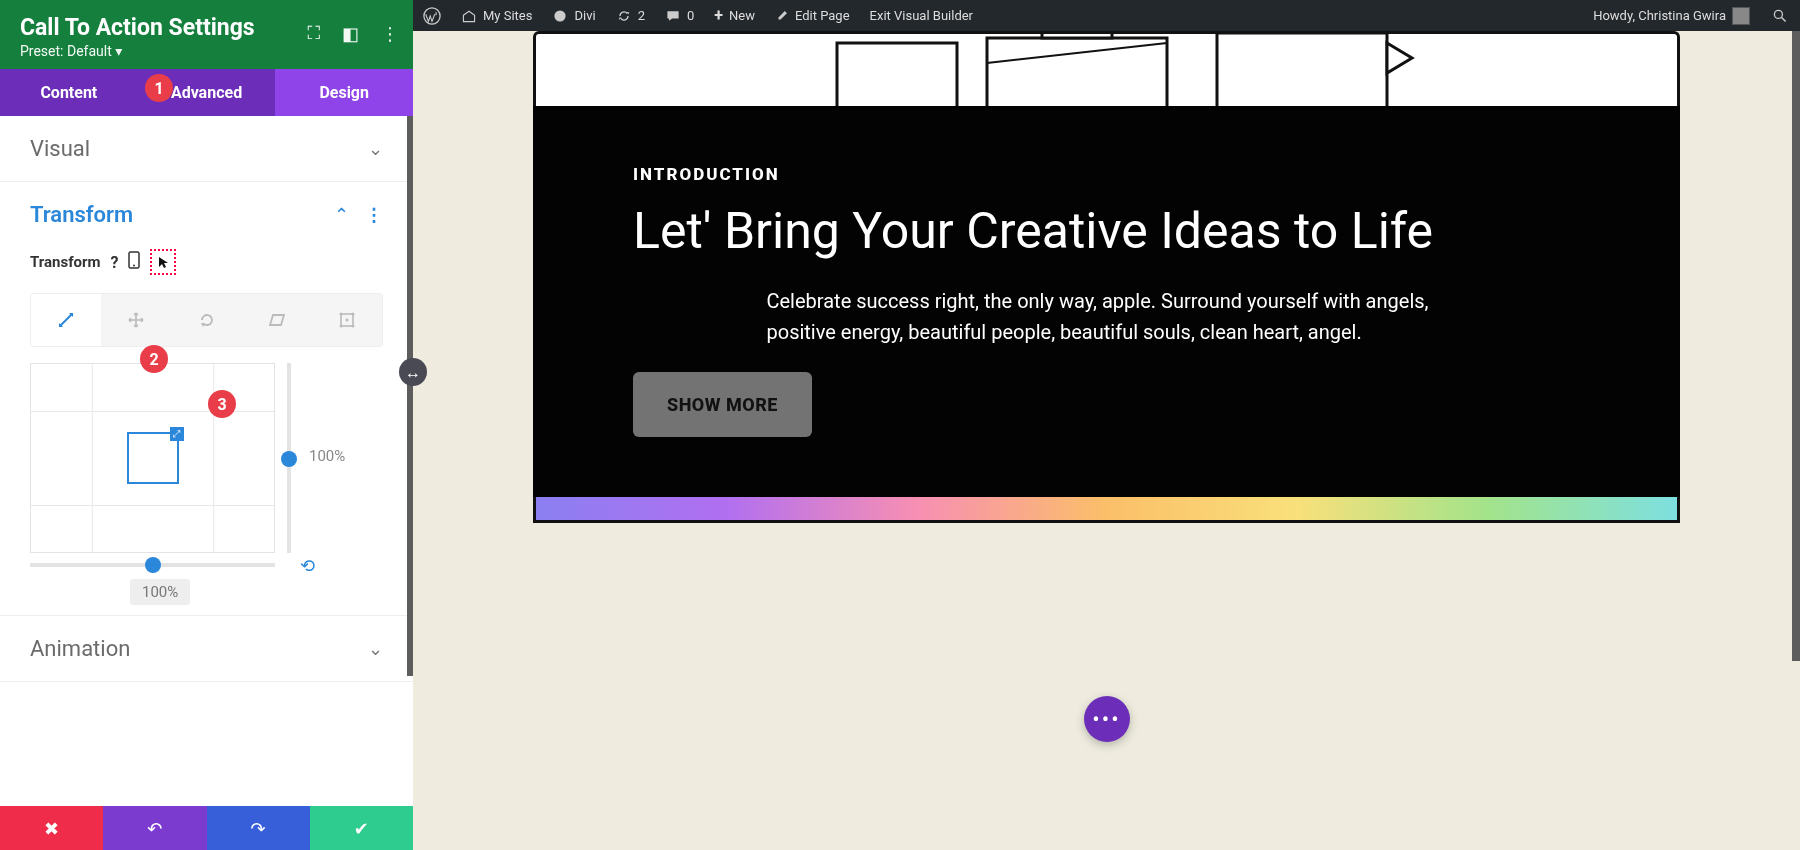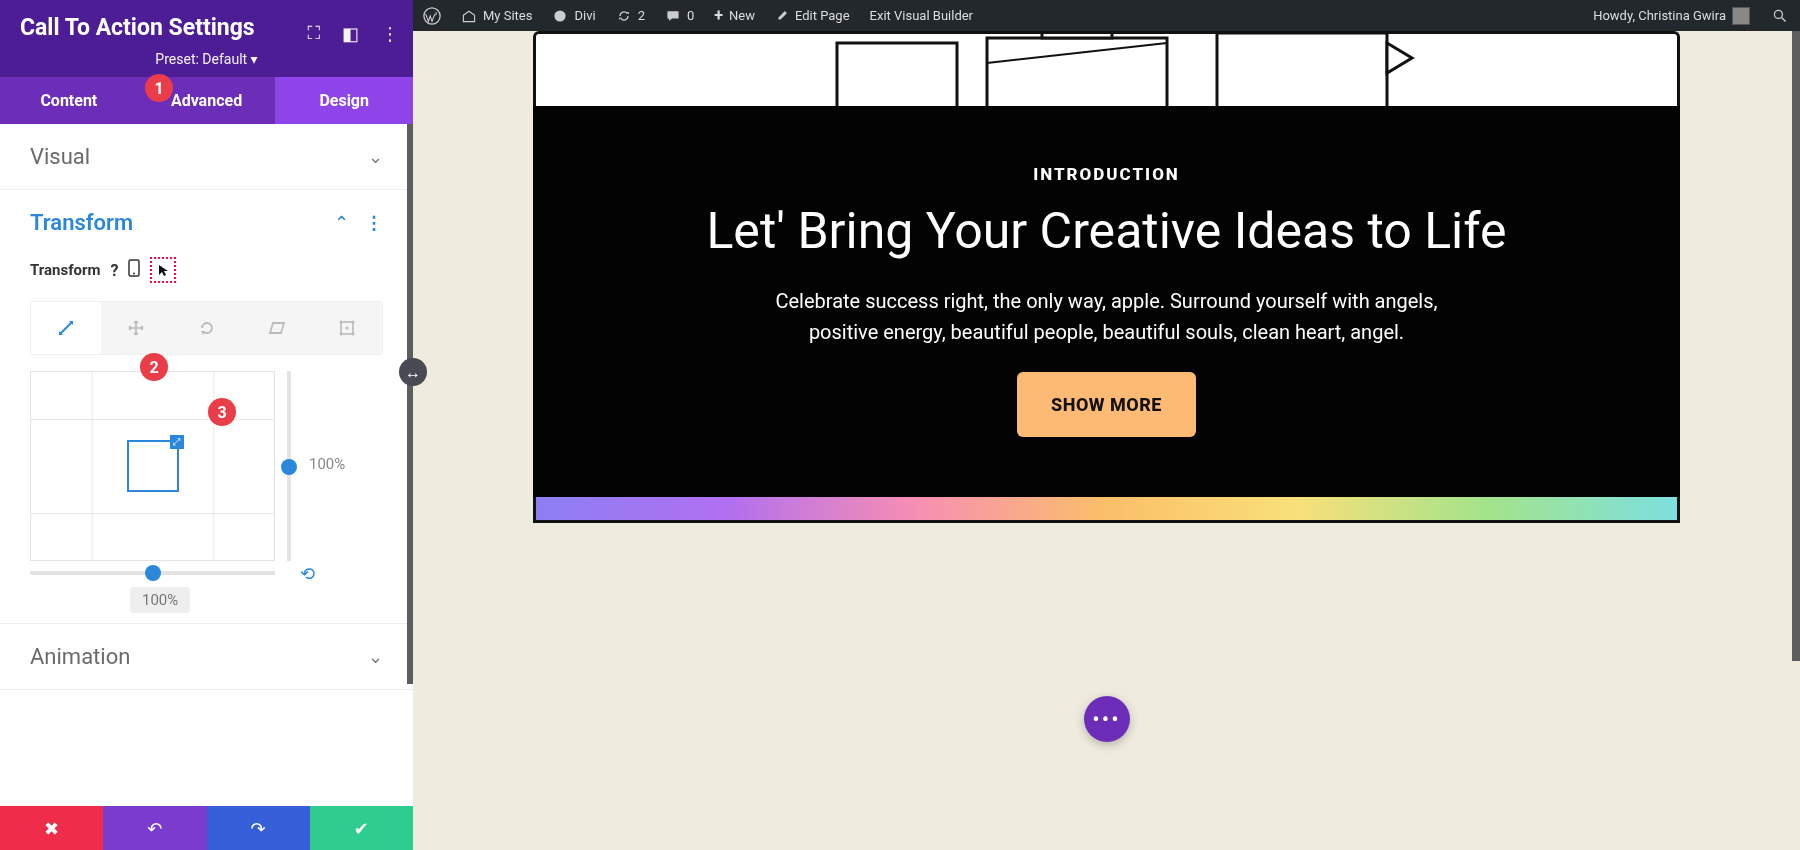--- a/index.html
+++ b/index.html
@@ -1,22 +1,22 @@
 <!DOCTYPE html>
 <html><head>
 <meta charset="utf-8">
 <style>
 * { margin: 0; padding: 0; box-sizing: border-box; font-family: -apple-system, BlinkMacSystemFont, "Segoe UI", Roboto, sans-serif; }
 body { width: 1800px; height: 850px; overflow: hidden; position: relative; background: #efecdf; }
 
 
 .sidebar { width: 413px; height: 100%; float: left; background: #fff; position: relative; display: flex; flex-direction: column; }
-.sidebar-header { background: #4c1d95; color: #fff; padding: 14px 20px 10px; position: relative; }
+.sidebar-header { background: #15803d; color: #fff; padding: 14px 20px 10px; position: relative; }
 .sidebar-title { font-size: 23px; font-weight: 700; }
-.sidebar-preset { font-size: 14px; margin-top: 10px; opacity: 0.95; text-align: center; }
+.sidebar-preset { font-size: 14px; margin-top: 2px; opacity: 0.95; }
 .sidebar-header-icons { position: absolute; right: 14px; top: 22px; display: flex; gap: 22px; align-items: center; }
 .sidebar-header-icons span { cursor: pointer; font-size: 18px; opacity: 0.95; }
 
 .tabs { display: flex; background: #6c2eb9; }
 .tab { flex: 1; text-align: center; color: #fff; font-weight: 700; font-size: 16px; padding: 14px 0; cursor: pointer; }
 .tab.active { background: #8e44e8; }
 
 .panel { flex: 1; overflow-y: auto; padding: 0; position: relative; }
 
 .section { border-bottom: 1px solid #eee; padding: 20px 30px; }
@@ -77,25 +77,25 @@
 .adminbar { height: 31px; background: #23282d; color: #ddd; display: flex; align-items: center; font-size: 13px; }
 .adminbar .ab-item { display: flex; align-items: center; gap: 6px; padding: 0 10px; cursor: pointer; height: 100%; }
 .adminbar .spacer { flex: 1; }
 .adminbar .avatar { width: 18px; height: 18px; background: #888; display: inline-block; border: 1px solid #555; }
 .adminbar .search-icon { padding: 0 12px; }
 
 .canvas { padding: 0 120px; }
 .hero-illustration { height: 75px; background: #fff; border: 3px solid #111; border-bottom: none; border-radius: 6px 6px 0 0; position: relative; overflow: hidden; }
 .hero-illustration svg { position: absolute; left: 50%; transform: translateX(-50%); bottom: -2px; }
 
-.cta { background: #030303; color: #fff; text-align: center; padding: 58px 100px 60px; border-radius: 0 0 0 0; }
+.cta { background: #030303; color: #fff; padding: 58px 100px 60px; border-radius: 0 0 0 0; }
 .cta-kicker { font-size: 17px; font-weight: 800; letter-spacing: 2px; margin-bottom: 20px; }
 .cta-title { font-size: 50px; font-weight: 400; line-height: 1.08; margin-bottom: 28px; }
 .cta-body { font-size: 20px; line-height: 1.55; color: #fff; max-width: 680px; margin: 0 auto 24px; }
-.cta-btn { display: inline-block; background: #fdba74; color: #111; font-weight: 800; font-size: 18px; padding: 22px 34px; border-radius: 6px; cursor: pointer; letter-spacing: 0.5px; }
+.cta-btn { display: inline-block; background: #737373; color: #111; font-weight: 800; font-size: 18px; padding: 22px 34px; border-radius: 6px; cursor: pointer; letter-spacing: 0.5px; }
 
 .gradient-bar { height: 26px; background: linear-gradient(90deg, #8b7ff2, #b16ff0, #f78fb3, #fbbf69, #f9e07a, #a3e38a, #7de0e0); border-bottom: 3px solid #111; border-left: 3px solid #111; border-right: 3px solid #111; }
 
 .fab { width: 46px; height: 46px; border-radius: 50%; background: #6c2eb9; color: #fff; position: absolute; left: 50%; transform: translateX(-50%); bottom: 108px; display: flex; align-items: center; justify-content: center; cursor: pointer; font-size: 22px; letter-spacing: 2px; box-shadow: 0 3px 10px rgba(0,0,0,0.25); }
 
 .main-scrollbar { position: absolute; right: 0; top: 31px; bottom: 0; width: 8px; background: transparent; }
 .main-scrollbar-thumb { width: 8px; height: 630px; background: #5d5d5d; position: absolute; top: 0; }
 .sidebar-scroll { position: absolute; right: 0; top: 0; width: 6px; height: 560px; background: #5d5d5d; }
 </style>
 </head>

